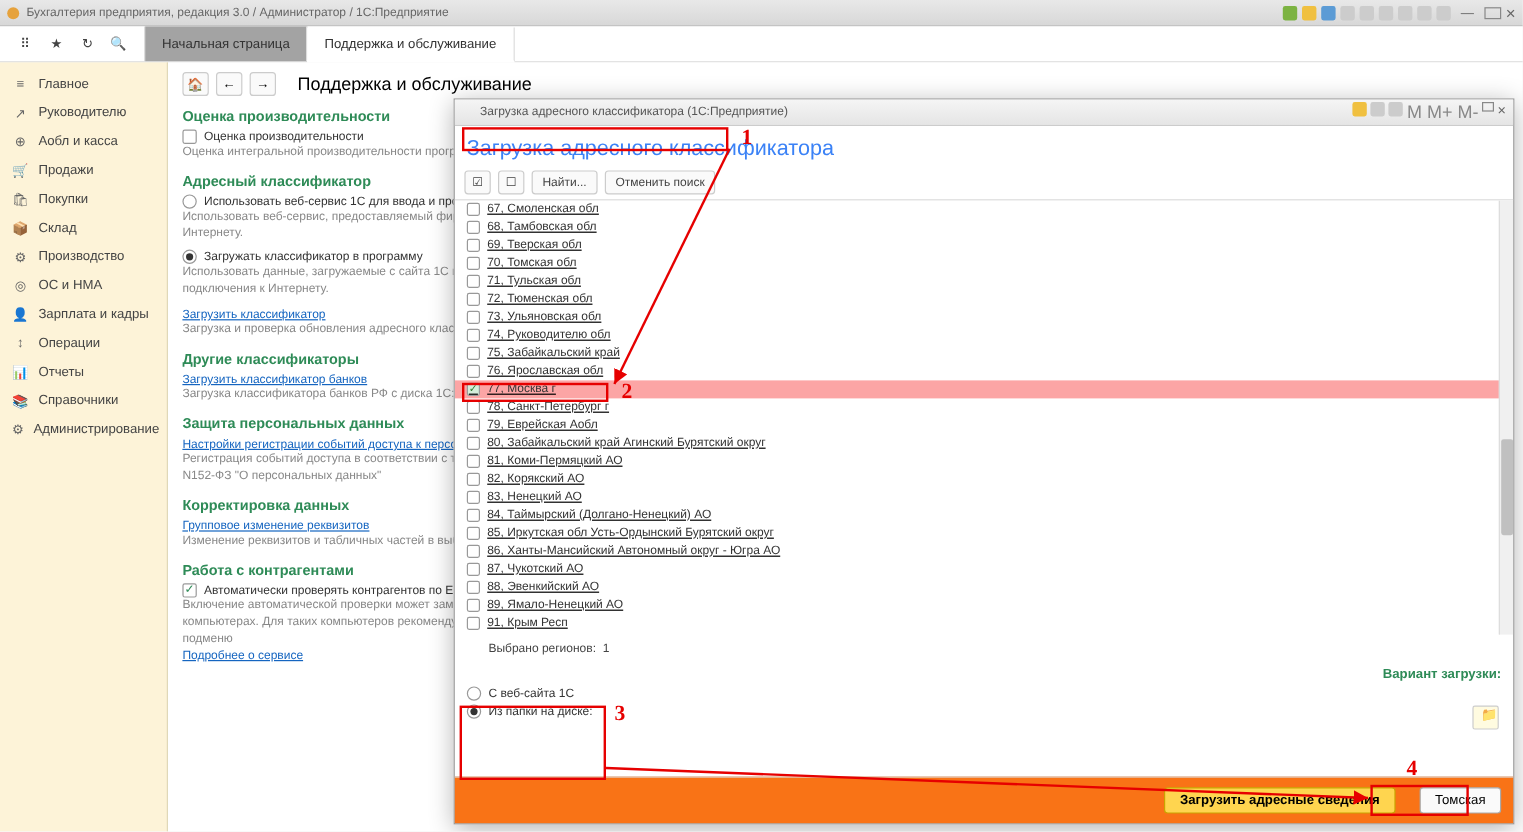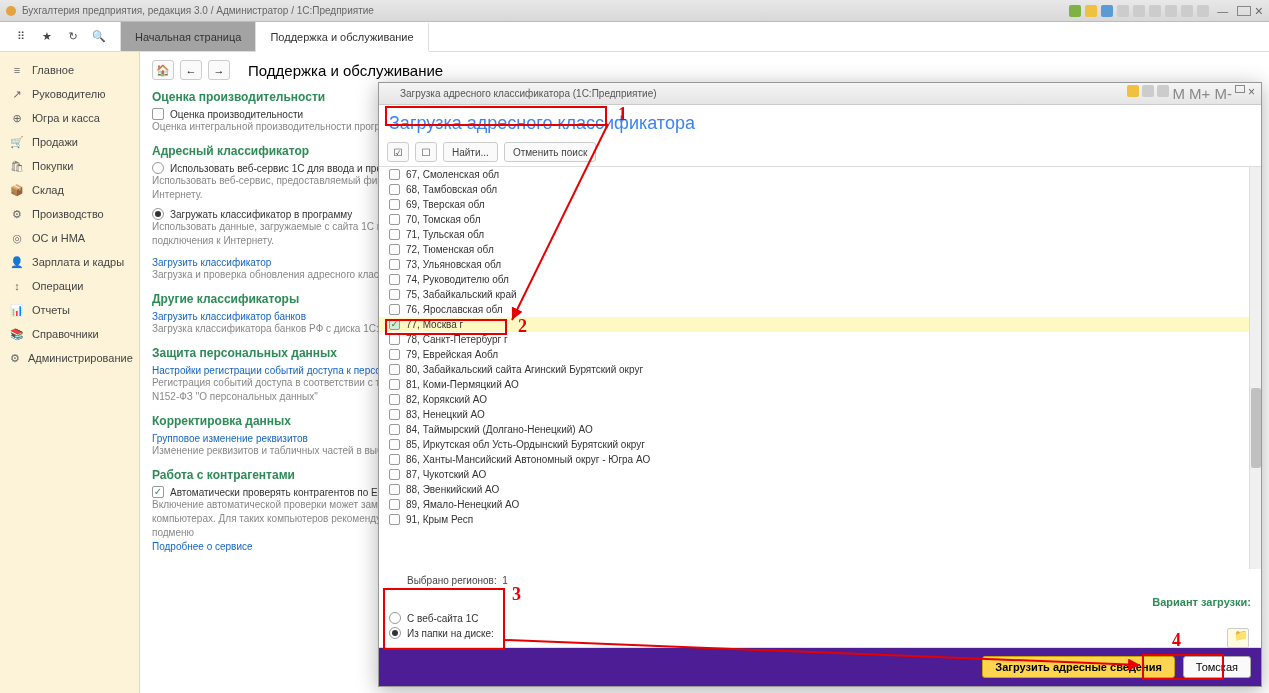--- a/index.html
+++ b/index.html
@@ -45,21 +45,21 @@
     padding:5px 10px; color:#444; cursor:pointer;
   }
   .side-icon { width:14px;height:14px; display:inline-flex;align-items:center;justify-content:center; color:#666;}
 
   .main-area { flex:1; background:#fff; padding:8px 12px; overflow:hidden; position:relative;}
   .page-nav { display:flex; gap:6px; align-items:center; margin-bottom:8px;}
   .nav-b { width:22px;height:20px;border:1px solid #ccc;border-radius:3px;background:#fafafa;display:flex;align-items:center;justify-content:center;}
   .page-title { font-size:15px; margin-left:12px;}
   .section-h { color:#2e8b57; font-weight:bold; font-size:12px; margin:10px 0 4px;}
   .grey-text { color:#888; font-size:10px; line-height:1.4; max-width:480px;}
-  .link { color:#1565c0; cursor:pointer; font-size:10px;}
+  .link { color:#1565c0; text-decoration:underline; cursor:pointer; font-size:10px;}
   .chk-row { display:flex; align-items:center; gap:6px; font-size:10px; color:#333;}
   .chk { width:12px;height:12px;border:1px solid #999;border-radius:2px;display:inline-flex;align-items:center;justify-content:center;}
   .chk.on::after{content:"✓";color:#2e8b57;font-size:10px;line-height:1;}
   .radio { width:12px;height:12px;border:1px solid #999;border-radius:50%;display:inline-flex;align-items:center;justify-content:center;}
   .radio.on::after{content:"";width:6px;height:6px;border-radius:50%;background:#333;}
 
   
   .modal {
     position:absolute; left:378px; top:82px; width:884px; height:605px;
     background:#fff; border:1px solid #999; box-shadow:0 4px 20px rgba(0,0,0,0.3);
@@ -70,38 +70,38 @@
     border-bottom:1px solid #ccc; display:flex; align-items:center;
     padding:0 6px; font-size:10px; color:#555;
   }
   .modal-title .circle{width:9px;height:9px;margin-right:6px;}
   .modal-title .mtray{margin-left:auto;display:flex;gap:3px;}
   .modal-heading{font-size:18px;padding:8px 10px 4px;color:#3b82f6;}
   .modal-toolbar{display:flex;gap:6px;padding:4px 8px;border-bottom:1px solid #ddd;align-items:center;}
   .mtb{height:20px;border:1px solid #ccc;border-radius:3px;background:#fafafa;padding:0 8px;display:flex;align-items:center;font-size:10px;color:#444;cursor:pointer;}
   .mtb.icon{width:22px;padding:0;justify-content:center;}
   .region-list {
-    flex:1; overflow-y:auto; border:0; position:relative;
+    flex:1; overflow-y:auto; border:0; position:relative;text-decoration:underline;
   }
   .region-row {
     display:flex; align-items:center; gap:6px;
     padding:2px 10px; font-size:10px; color:#333;
     height:15px;
   }
-  .region-row.sel { background:#fef9c3;}
+  .region-row.sel { background:#fca5a5;}
   .rchk{width:11px;height:11px;border:1px solid #999;border-radius:2px;display:inline-flex;align-items:center;justify-content:center;flex-shrink:0;}
   .rchk.on{background:#d4edda;}
   .rchk.on::after{content:"✓";font-size:9px;color:#2e7d32;line-height:1;}
   .list-scroll{position:absolute;right:0;top:0;bottom:0;width:12px;background:#f0f0f0;border-left:1px solid #ddd;}
   .scroll-thumb{position:absolute;left:1px;width:10px;background:#c0c0c0;border-radius:2px;}
 
   .status-row{padding:6px 28px;font-size:10px;color:#444;}
   .variant-box{padding:4px 10px 8px;}
   .variant-h{color:#2e8b57;font-weight:bold;font-size:11px;margin-bottom:4px;}
-  .modal-footer{display:flex;justify-content:flex-end;gap:8px;padding:8px 10px;background:#4c1d95;border-top:1px solid #ddd;}
+  .modal-footer{display:flex;justify-content:flex-end;gap:20px;padding:8px 10px;background:#f97316;border-top:1px solid #ddd;margin-top:40px;}
   .btn{border:1px solid #aaa;border-radius:3px;padding:4px 12px;font-size:11px;background:#fafafa;cursor:pointer;}
   .btn.primary{background:#ffd54f;border-color:#c9a400;font-weight:bold;}
   .folder-btn{width:22px;height:20px;border:1px solid #ccc;background:#fffbe0;border-radius:2px;position:absolute;right:12px;}
 
   
   .anno{position:absolute;border:2px solid #e60000;pointer-events:none;z-index:50;}
   .anno-num{position:absolute;color:#e60000;font-family:'Comic Sans MS',cursive;font-size:18px;font-weight:bold;z-index:51;}
   svg.arrow-svg{position:absolute;pointer-events:none;z-index:49;}
 </style>
 </head>
@@ -142,21 +142,21 @@
       <div class="side-item">
         <span class="side-icon">≡</span>
         <span>Главное</span>
       </div>
       <div class="side-item">
         <span class="side-icon">↗</span>
         <span>Руководителю</span>
       </div>
       <div class="side-item">
         <span class="side-icon">⊕</span>
-        <span>Югра и касса</span>
+        <span>Аобл и касса</span>
       </div>
       <div class="side-item">
         <span class="side-icon">🛒</span>
         <span>Продажи</span>
       </div>
       <div class="side-item">
         <span class="side-icon">🛍</span>
         <span>Покупки</span>
       </div>
       <div class="side-item">
@@ -312,21 +312,21 @@
       <div class="region-row">
         <span class="rchk"></span>
         <span>78, Санкт-Петербург г</span>
       </div>
       <div class="region-row">
         <span class="rchk"></span>
         <span>79, Еврейская Аобл</span>
       </div>
       <div class="region-row">
         <span class="rchk"></span>
-        <span>80, Забайкальский сайта Агинский Бурятский округ</span>
+        <span>80, Забайкальский край Агинский Бурятский округ</span>
       </div>
       <div class="region-row">
         <span class="rchk"></span>
         <span>81, Коми-Пермяцкий АО</span>
       </div>
       <div class="region-row">
         <span class="rchk"></span>
         <span>82, Корякский АО</span>
       </div>
       <div class="region-row">

